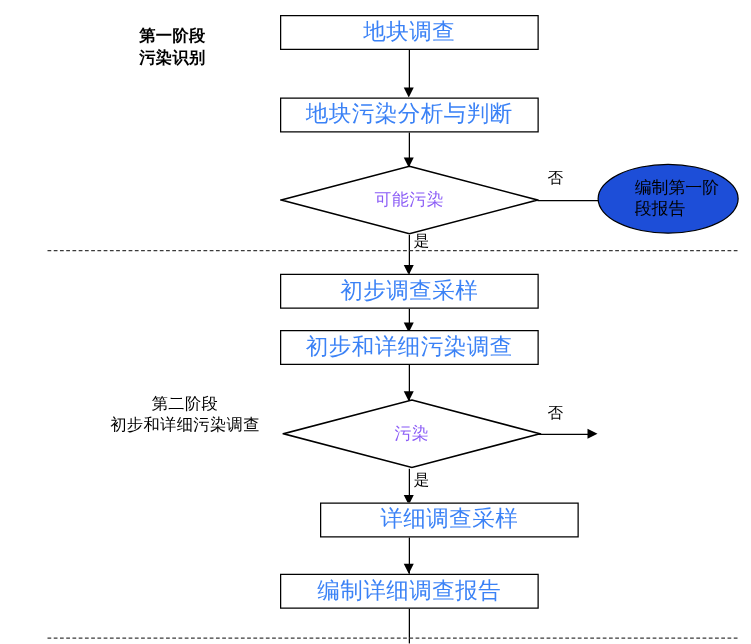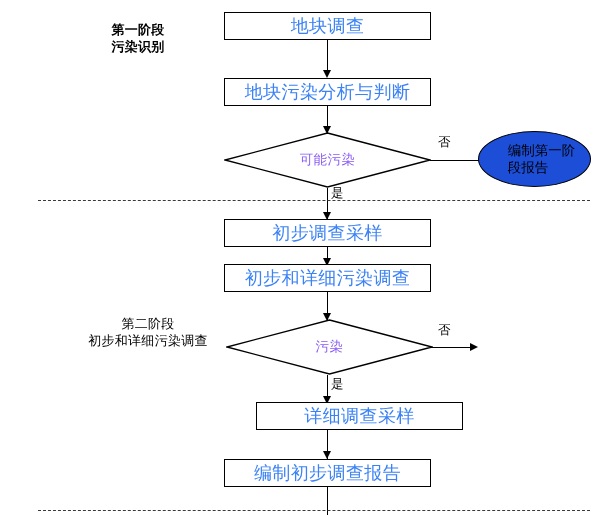--- a/index.html
+++ b/index.html
@@ -186,19 +186,19 @@
 
   <div class="conn-v" style="left:327px; top:375px; height:28px;"></div>
   <div class="edge-label" style="left:331px; top:376px;">是</div>
   <div class="arrow-down" style="left:322.5px; top:396px;"></div>
 
   <div class="node-box" style="left:224px; top:402px; width:207px; height:28px;margin-left:32px;">详细调查采样</div>
 
   <div class="conn-v" style="left:327px; top:430px; height:30px;"></div>
   <div class="arrow-down" style="left:322.5px; top:451px;"></div>
 
-  <div class="node-box" style="left:224px; top:459px; width:207px; height:28px;">编制初步调查报告</div>
+  <div class="node-box" style="left:224px; top:459px; width:207px; height:28px;">编制详细调查报告</div>
 
   <div class="conn-v" style="left:327px; top:487px; height:28px;"></div>
 
   <div class="divider" style="left:38px; top:510px; width:552px;"></div>
 
 </div>
 
 </body></html>

